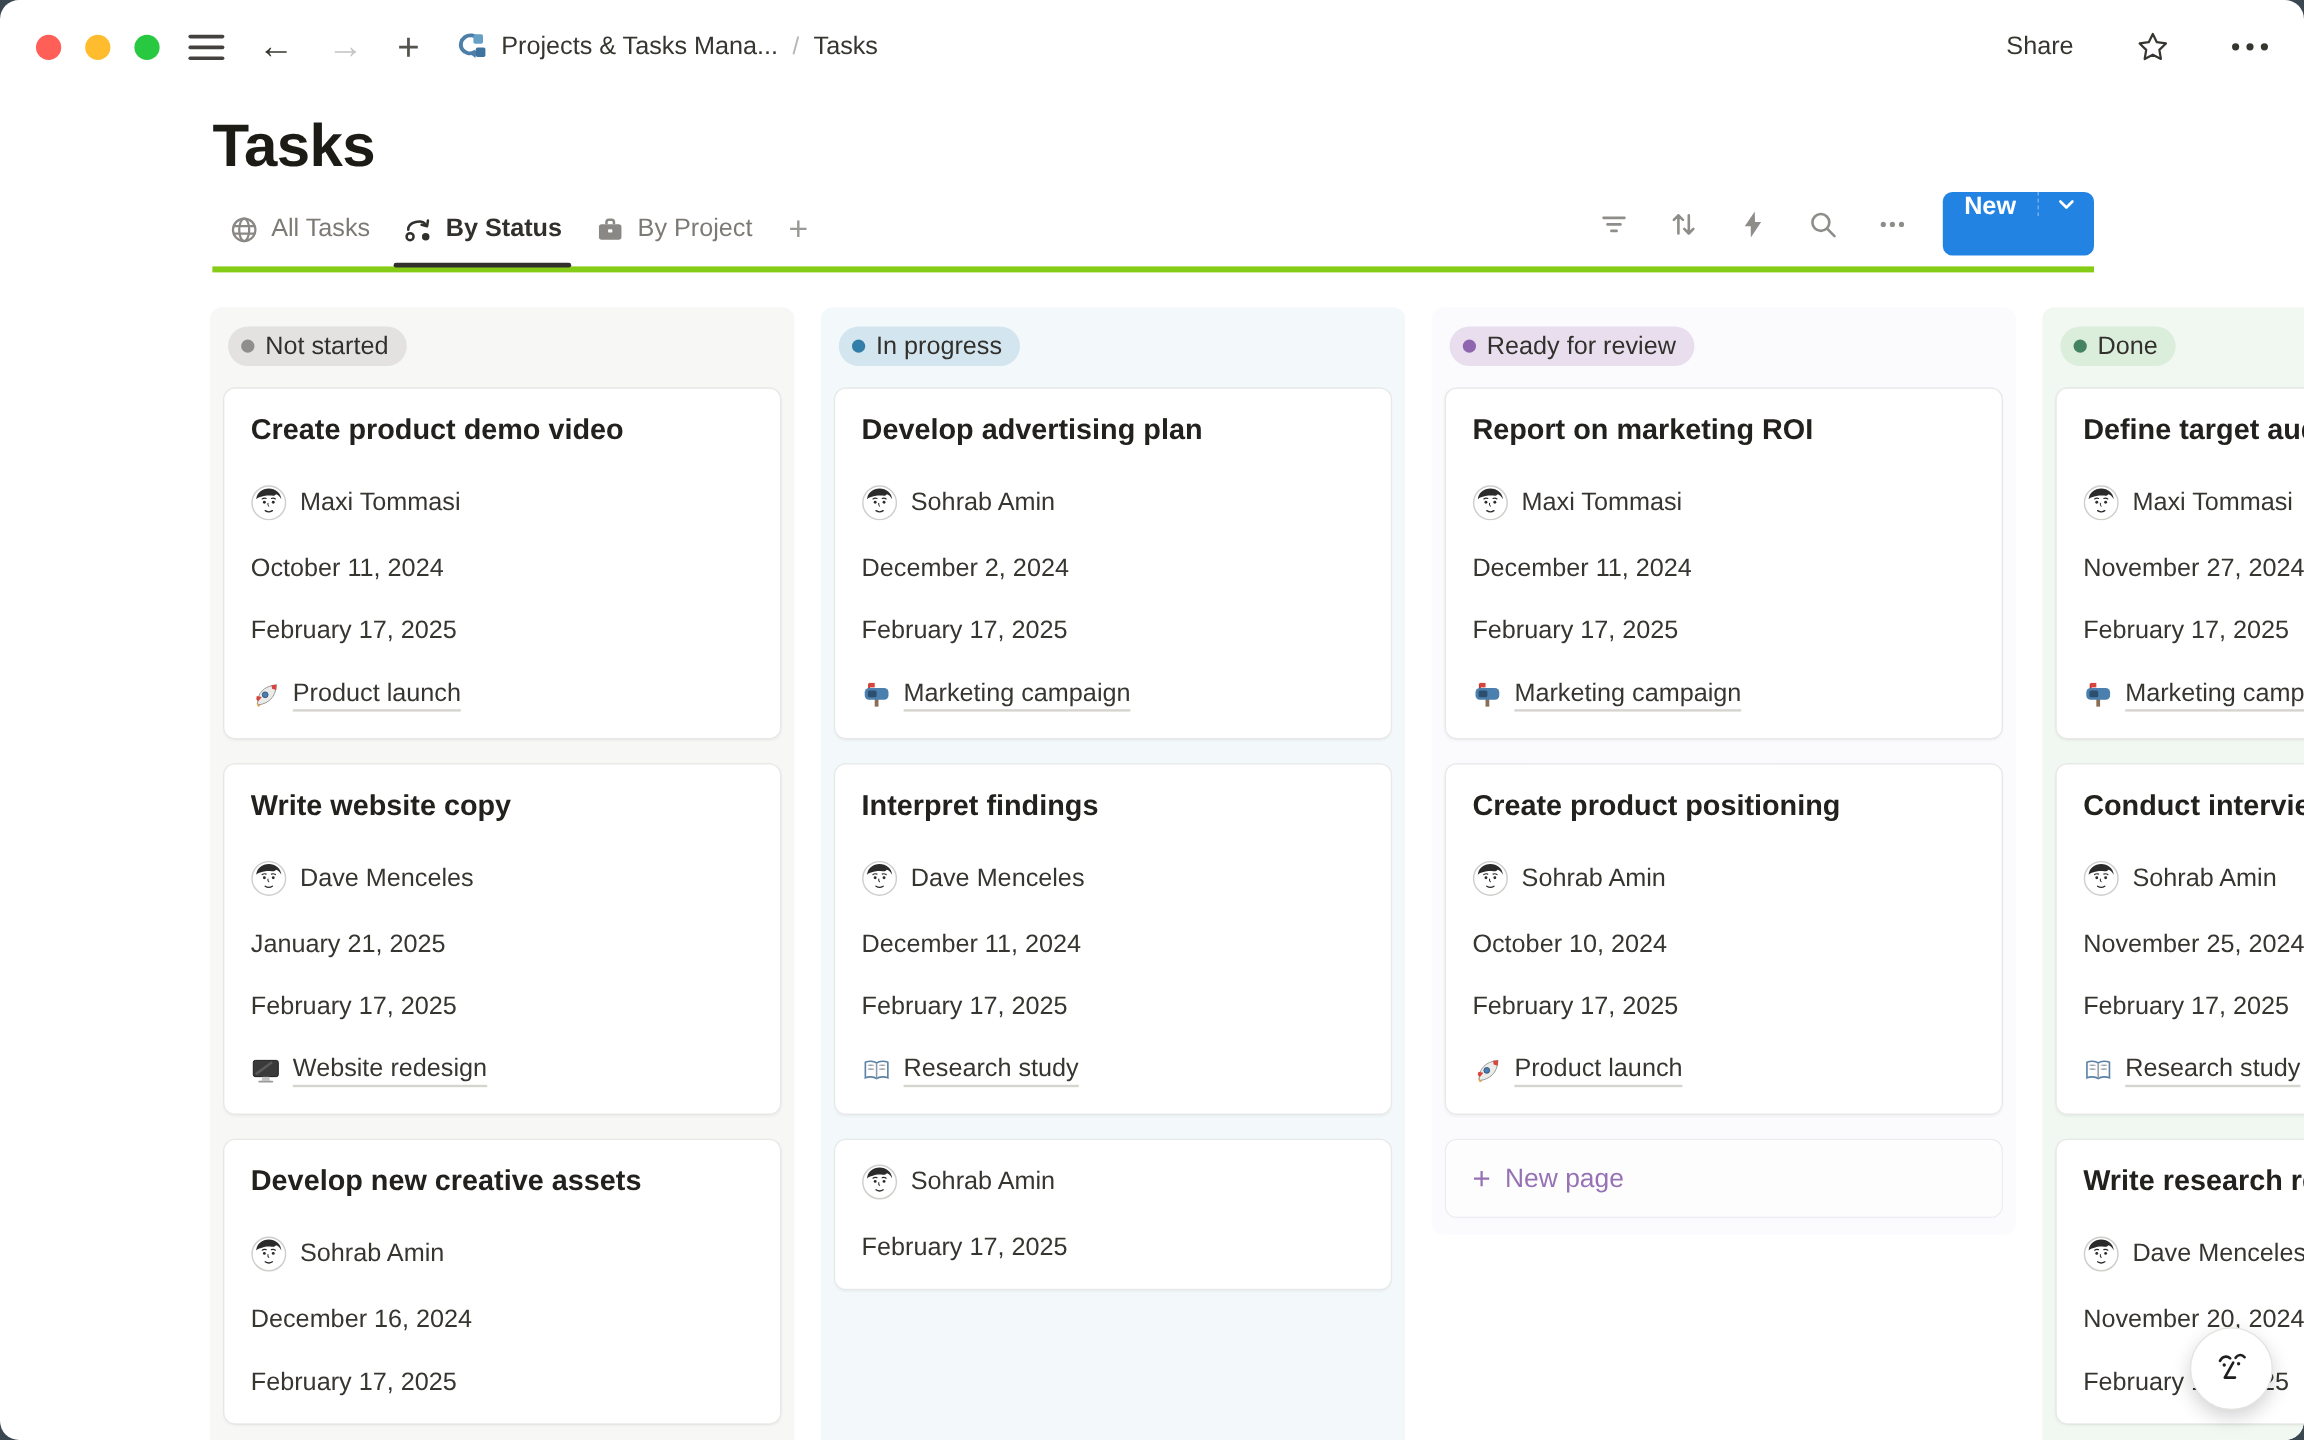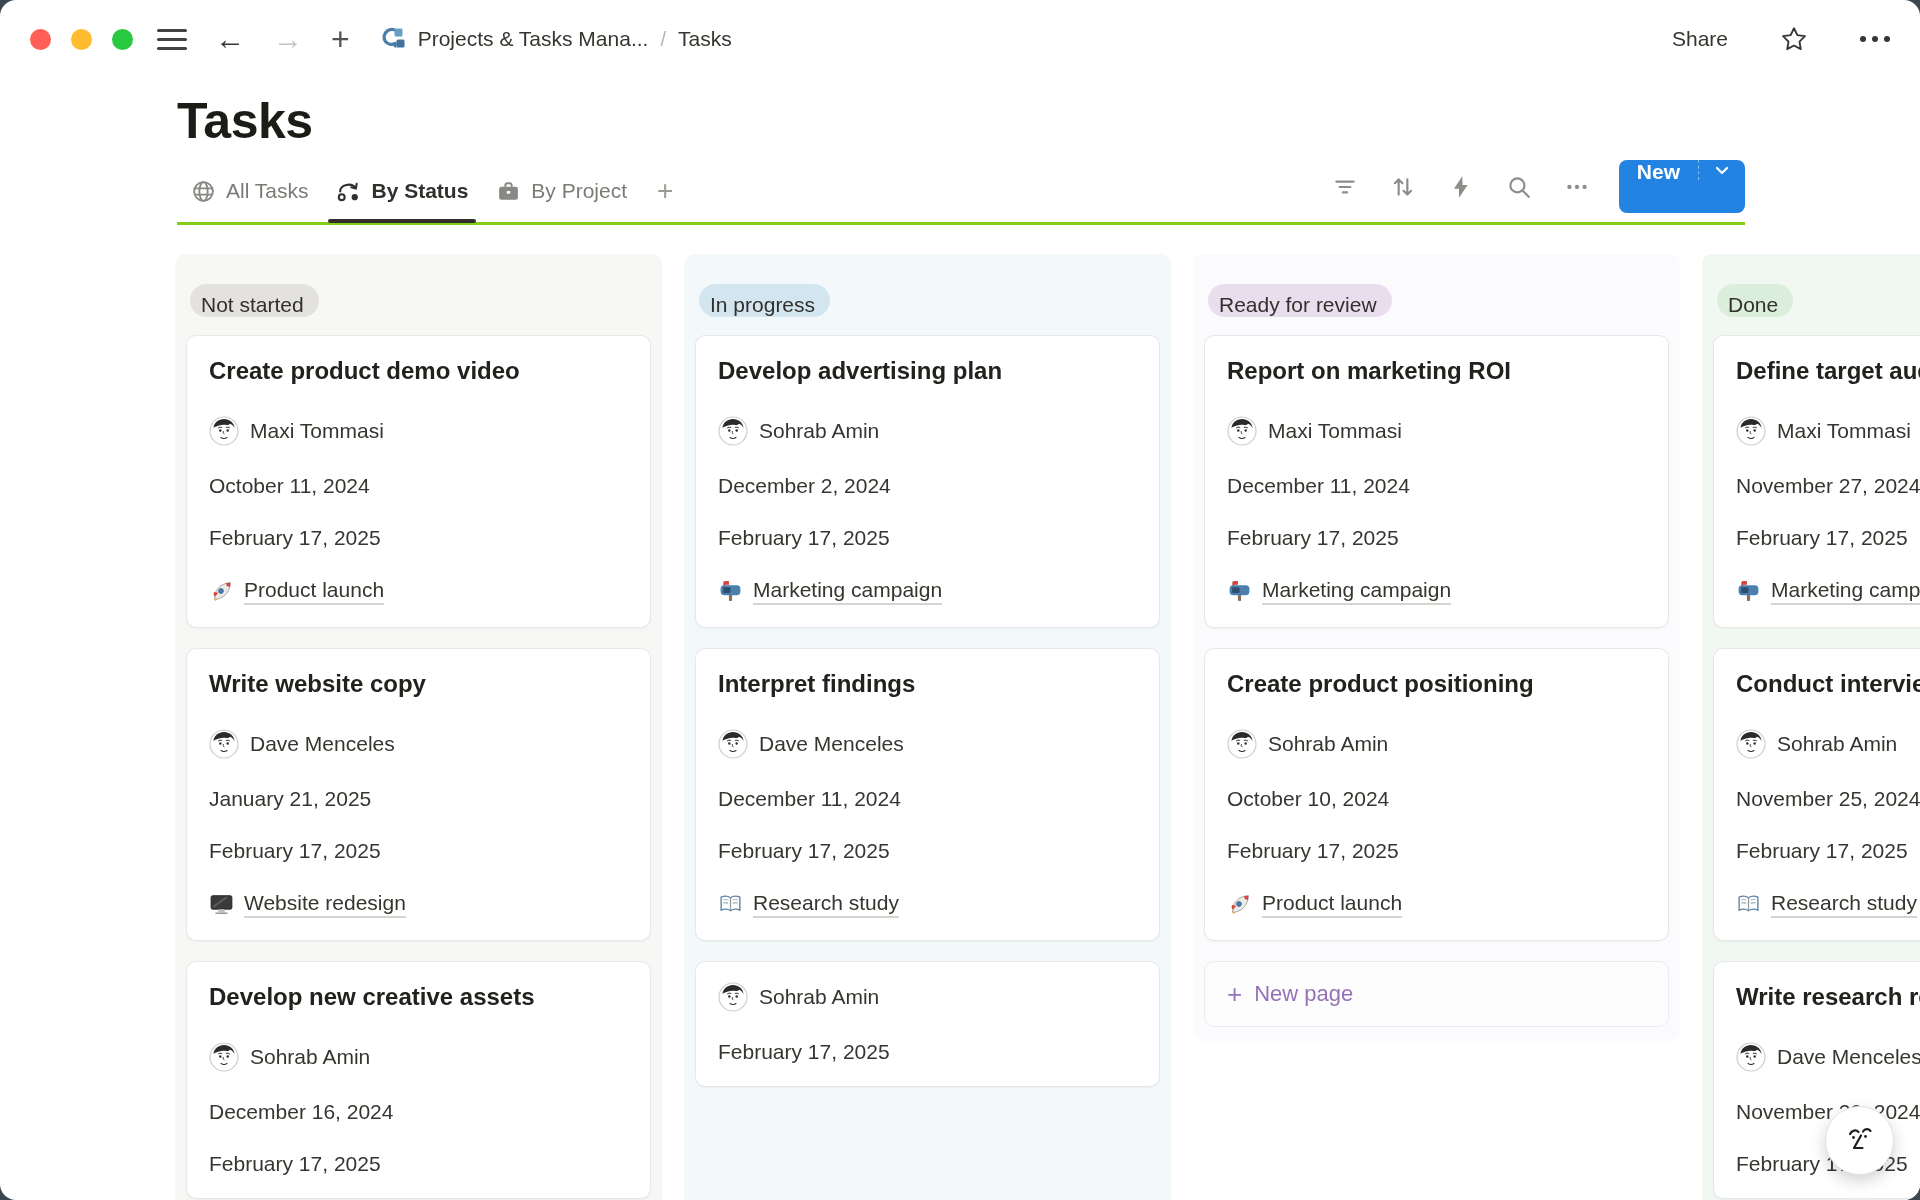--- a/index.html
+++ b/index.html
@@ -21,38 +21,38 @@
   .titlebar-right{margin-left:auto;display:flex;align-items:center;gap:52px;}
   .share{font-size:21px;cursor:pointer;}
   .star-icon,.more-icon{cursor:pointer;display:flex;align-items:center;}
   .dots3{display:flex;gap:6px;}
   .dots3 i{width:6px;height:6px;border-radius:50%;background:#37352f;}
 
   
   .page-title{margin:14px 0 10px 177px;font-size:50px;font-weight:700;color:#1d1b16;letter-spacing:-0.5px;}
 
   
-  .tabs-row{margin-left:177px;width:1568px;display:flex;align-items:flex-end;justify-content:space-between;border-bottom:3px solid #84cc16;height:62px;}
+  .tabs-row{margin-left:177px;width:1568px;display:flex;align-items:flex-end;justify-content:space-between;border-bottom:5px solid #84cc16;height:62px;}
   .tabs{display:flex;align-items:stretch;height:100%;}
   .tab{display:flex;align-items:center;gap:10px;padding:0 14px;font-size:21px;color:#7d7a75;position:relative;cursor:pointer;}
   .tab.active{color:#32302c;font-weight:700;}
   .tab.active::after{content:"";position:absolute;left:6px;right:6px;bottom:-1px;height:4px;background:#32302c;border-radius:2px;}
   .tab-add{display:flex;align-items:center;font-size:28px;color:#9b9994;padding:0 16px;cursor:pointer;}
   .view-toolbar{display:flex;align-items:center;gap:14px;padding-bottom:9px;}
   .tool-ic{width:44px;height:40px;display:flex;align-items:center;justify-content:center;color:#8f8d89;cursor:pointer;}
   .new-btn{display:flex;align-items:flex-start;background:#2383e2;border-radius:8px;overflow:hidden;height:53px;margin-left:6px;cursor:pointer;}
   .new-btn .label{display:flex;align-items:center;padding:0 18px;color:#fff;font-size:21px;font-weight:700;}
   .new-btn .chev{display:flex;align-items:center;padding:0 13px;border-left:1px dashed rgba(255,255,255,.45);}
 
   
   .board{margin:29px 0 0 175px;display:flex;gap:22px;align-items:flex-start;}
   .column{width:487px;flex:0 0 487px;border-radius:10px;padding:14px 11px;box-sizing:border-box;}
   .column.tall{height:980px;}
   .col-header{padding:2px 4px 18px;}
-  .pill{display:inline-flex;align-items:center;gap:9px;height:33px;padding:0 15px 0 11px;border-radius:17px;font-size:21px;color:#32302c;cursor:pointer;flex-direction:column;}
+  .pill{display:inline-flex;align-items:center;gap:9px;height:33px;padding:0 15px 0 11px;border-radius:17px;font-size:21px;color:#32302c;cursor:pointer;}
   .pill .dot{width:11px;height:11px;border-radius:50%;}
   .card{background:#fff;border:1px solid rgba(0,0,0,.09);box-shadow:0 1px 2px rgba(15,15,15,.04);border-radius:10px;padding:20px 22px 22px;margin-bottom:20px;cursor:pointer;}
   .c-title{font-size:24px;font-weight:700;color:#23211d;line-height:30px;margin-bottom:30px;white-space:nowrap;overflow:hidden;}
   .c-row{font-size:21px;color:#373530;line-height:24px;margin-bottom:28px;white-space:nowrap;}
   .c-person{display:flex;align-items:center;gap:11px;height:30px;}
   .c-project{display:flex;align-items:center;gap:10px;margin-bottom:0;height:27px;}
   .plink{font-weight:500;color:#37352f;border-bottom:2px solid #d6d4cf;padding-bottom:1px;cursor:pointer;}
   .avatar{width:30px;height:30px;flex:0 0 30px;}
   .emoji-ic{width:25px;height:25px;display:inline-flex;}
   .newpage-btn{margin-top:5px;height:66px;border:1.5px solid #edeaf1;background:rgba(255,255,255,.55);border-radius:10px;display:flex;align-items:center;gap:12px;padding-left:22px;box-sizing:border-box;color:#9672b5;font-size:22px;cursor:pointer;}

